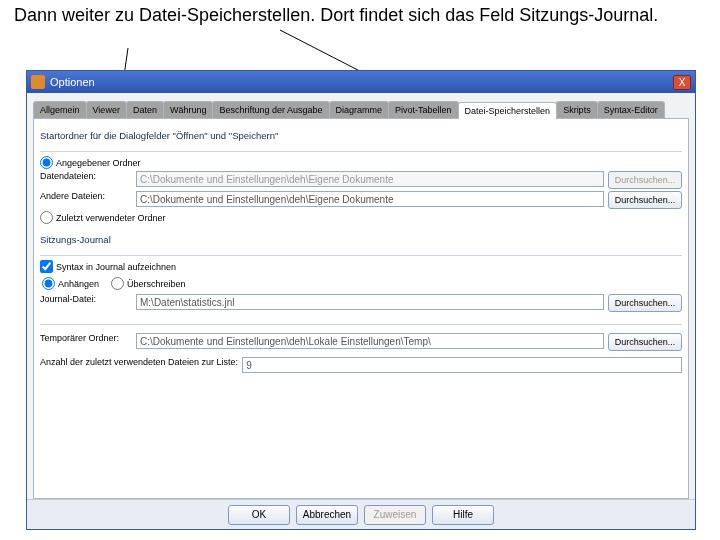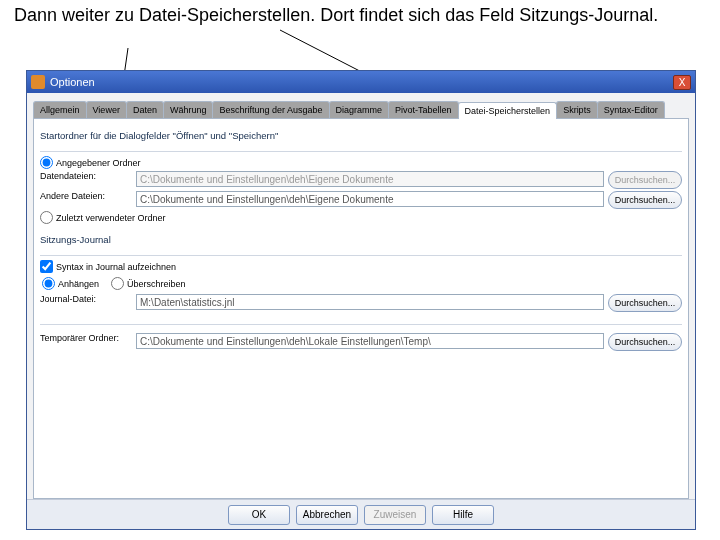--- a/index.html
+++ b/index.html
@@ -19,21 +19,21 @@
 .tab.active { background: #fff; top: 1px; font-weight: normal; }
 
 .pane { background: #fff; border: 1px solid #a9b7c9; border-top: none; padding: 8px 6px; height: 380px; overflow: hidden; }
 
 .groupheader { font-size: 9.5px; color: #11294a; margin: 3px 0 4px 0; border-bottom: 1px solid #d0d7e2; padding-bottom: 10px; }
 
 .row { display: flex; gap: 4px; margin: 2px 0; font-size: 9px; }
 .row .label { width: 92px; white-space: nowrap; }
 .row input[type=text] { flex: 1; height: 16px; border: 1px solid #9ab; padding: 0 3px; font-size: 10px; background: #fff; color: #555; }
 .row input[type=text].disabled { background: #f6f6f6; color: #999; }
-.browse { width: 74px; height: 18px; font-size: 9px; background: linear-gradient(#fdfdfd,#e4e9f1); border: 1px solid #8aa0c0; border-radius: 9px; cursor: pointer; }
+.browse { width: 74px; height: 18px; font-size: 9px; background: linear-gradient(#fdfdfd,#e4e9f1); border: 1px solid #8aa0c0; border-radius: 3px; cursor: pointer; }
 .browse.disabled { color: #999; background: #f2f2f2; }
 
 .radio, .check { display: flex; align-items: center; gap: 3px; font-size: 9px; margin: 2px 0 2px 0; }
 .radio input, .check input { margin: 0; }
 .radios-inline { display: flex; gap: 12px; margin-left: 2px; }
 
 .spin { width: 34px; height: 16px; border: 1px solid #9ab; font-size: 9px; padding: 0 2px; }
 
 .btnbar { position: absolute; left: 0; right: 0; bottom: 0; height: 30px; display: flex; align-items: center; justify-content: center; gap: 6px; background: #e8ecf3; border-top: 1px solid #c2cad8; }
 .btn { min-width: 62px; height: 20px; font-size: 10px; background: linear-gradient(#fdfdfd,#dfe6f1); border: 1px solid #7e98c2; border-radius: 3px; cursor: pointer; }
@@ -124,20 +124,24 @@
         <button class="browse">Durchsuchen...</button>
       </div>
 
       <div style="height:1px;border-top:1px solid #d0d7e2;margin:12px 0 8px 0"></div>
 
       <div class="row">
         <span class="label">Temporärer Ordner:</span>
         <input type="text" value="C:\Dokumente und Einstellungen\deh\Lokale Einstellungen\Temp\" style="">
         <button class="browse">Durchsuchen...</button>
       </div>
+      <div class="row" style="margin-top:6px">
+        <span>Anzahl der zuletzt verwendeten Dateien zur Liste:</span>
+        <input type="text" class="spin" value="9" style="">
+      </div>
 
     </div>
   </div>
 
   <div class="btnbar">
     <button class="btn">OK</button>
     <button class="btn">Abbrechen</button>
     <button class="btn disabled">Zuweisen</button>
     <button class="btn">Hilfe</button>
   </div>

